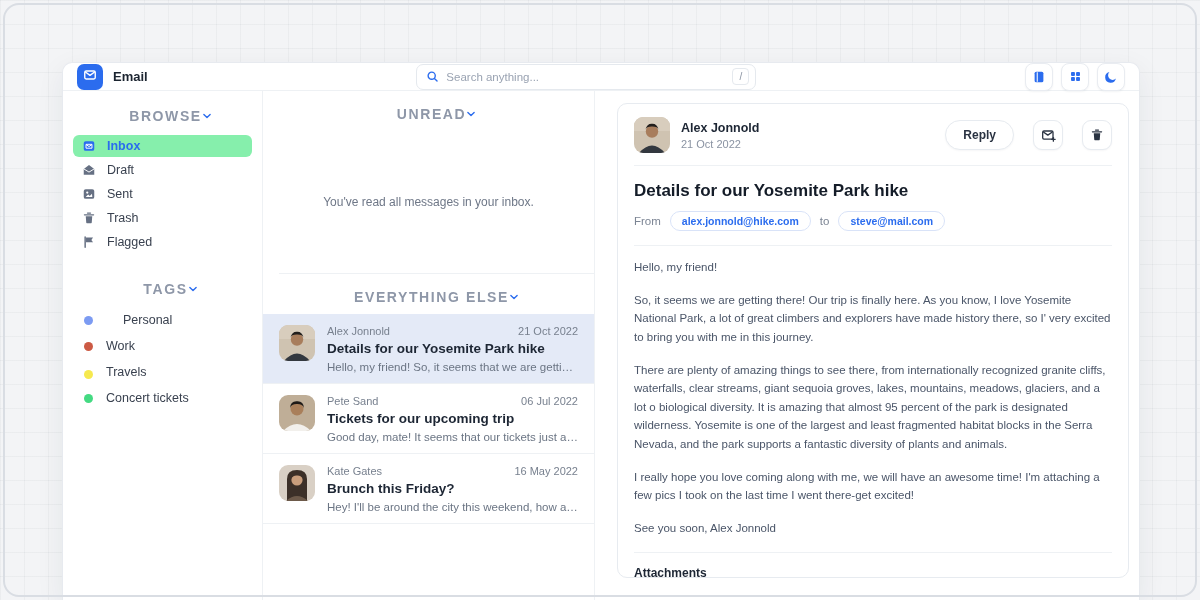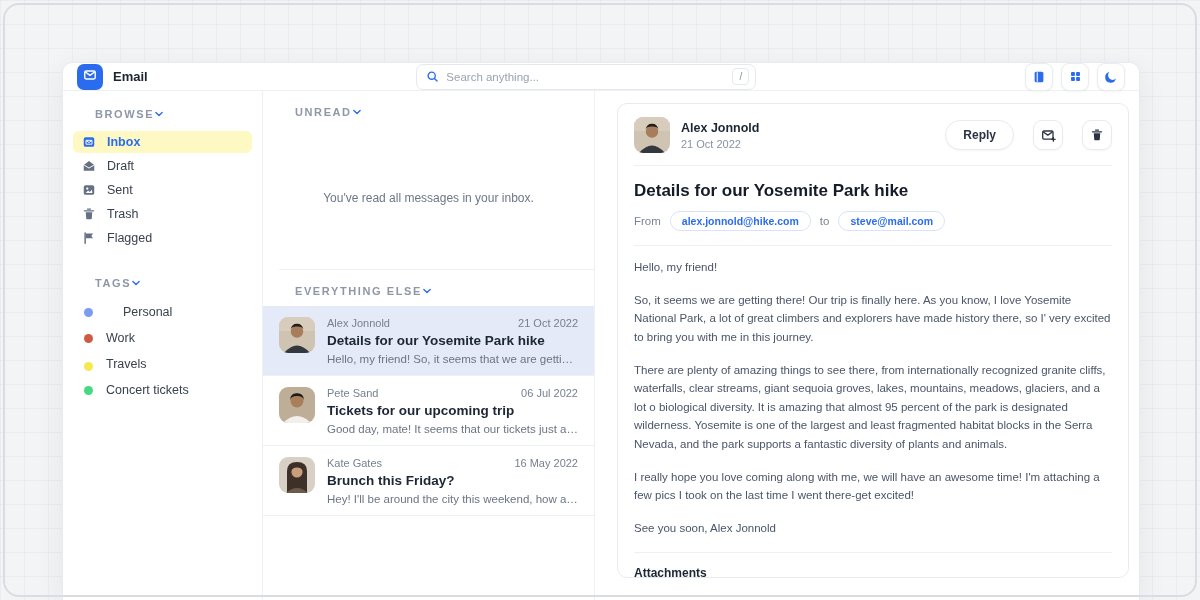--- a/index.html
+++ b/index.html
@@ -52,31 +52,31 @@
   .topbar-actions { display:flex; gap:8px; }
   .icon-btn {
     width:28px; height:28px; border:1px solid #e9ecf1; border-radius:8px; background:#fff;
     display:flex; align-items:center; justify-content:center; color:#2b6cee;
     box-shadow:0 1px 2px rgba(20,30,50,0.05); cursor:pointer;
   }
   
   .main { flex:1; display:flex; min-height:0; }
   .sidebar { width:200px; border-right:1px solid #eef1f4; flex-shrink:0; padding-top:2px; }
   .section-head {
-    display:flex; align-items:center; justify-content:flex-start;
+    display:flex; align-items:center; justify-content:center;
     padding:15px 16px 9px 16px;
-    font-size:11px; font-weight:700; letter-spacing:1.6px; color:#8e97a8;margin-left:16px;
+    font-size:14px; font-weight:700; letter-spacing:1.6px; color:#8e97a8;margin-left:16px;
   }
   .nav-item {
     display:flex; align-items:center; gap:11px;
     margin:2px 10px; padding:4px 9px; border-radius:6px;
     font-size:12.5px; font-weight:500; color:#39414f; cursor:pointer;
   }
   .nav-item .nav-ic { color:#667083; display:flex; }
-  .nav-item.active { background:#fef9c3; color:#2b6cee; font-weight:600; }
+  .nav-item.active { background:#86efac; color:#2b6cee; font-weight:600; }
   .nav-item.active .nav-ic { color:#2b6cee; }
   .tag-dot { width:9px; height:9px; border-radius:50%; flex-shrink:0; margin-left:2px; }
   
   .listcol { width:332px; border-right:1px solid #eef1f4; flex-shrink:0; display:flex; flex-direction:column; }
   .unread-empty {
     height:142px; display:flex; align-items:center; justify-content:center;
     font-size:12px; color:#6e7787; text-align:center; padding:0 20px;
   }
   .ee-head { border-top:1px solid #eef1f4; }
   .mail-item {

